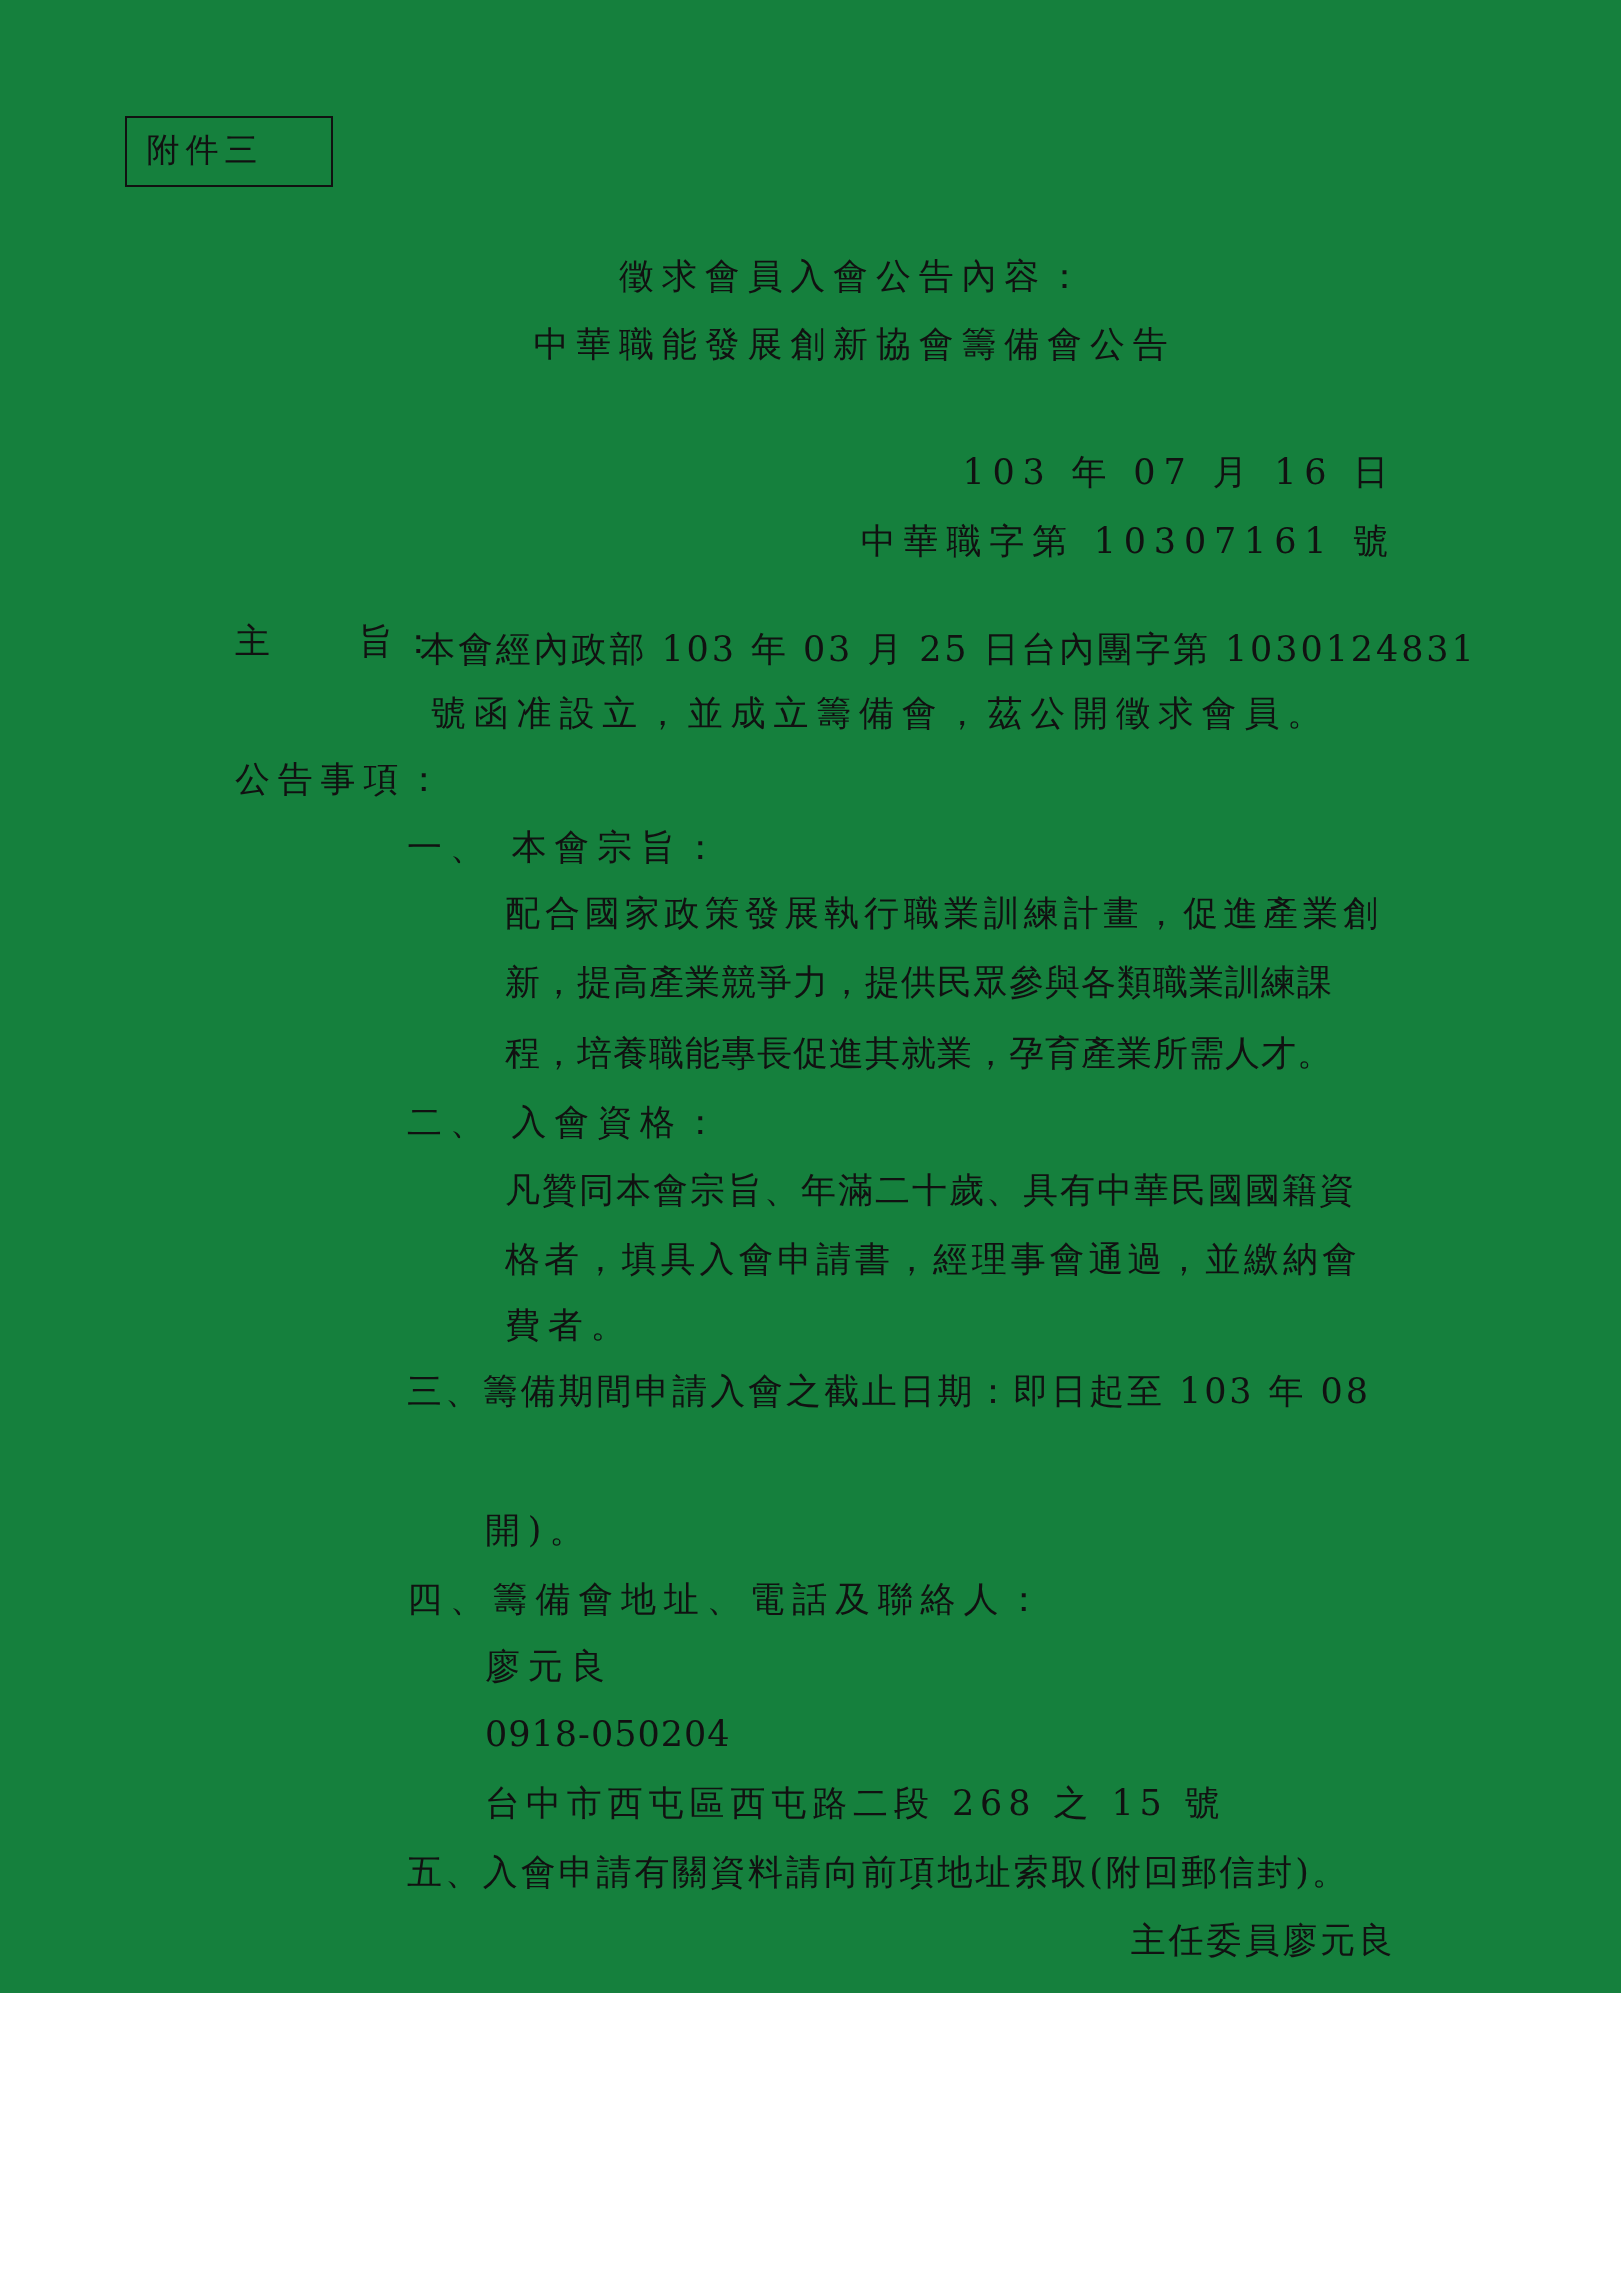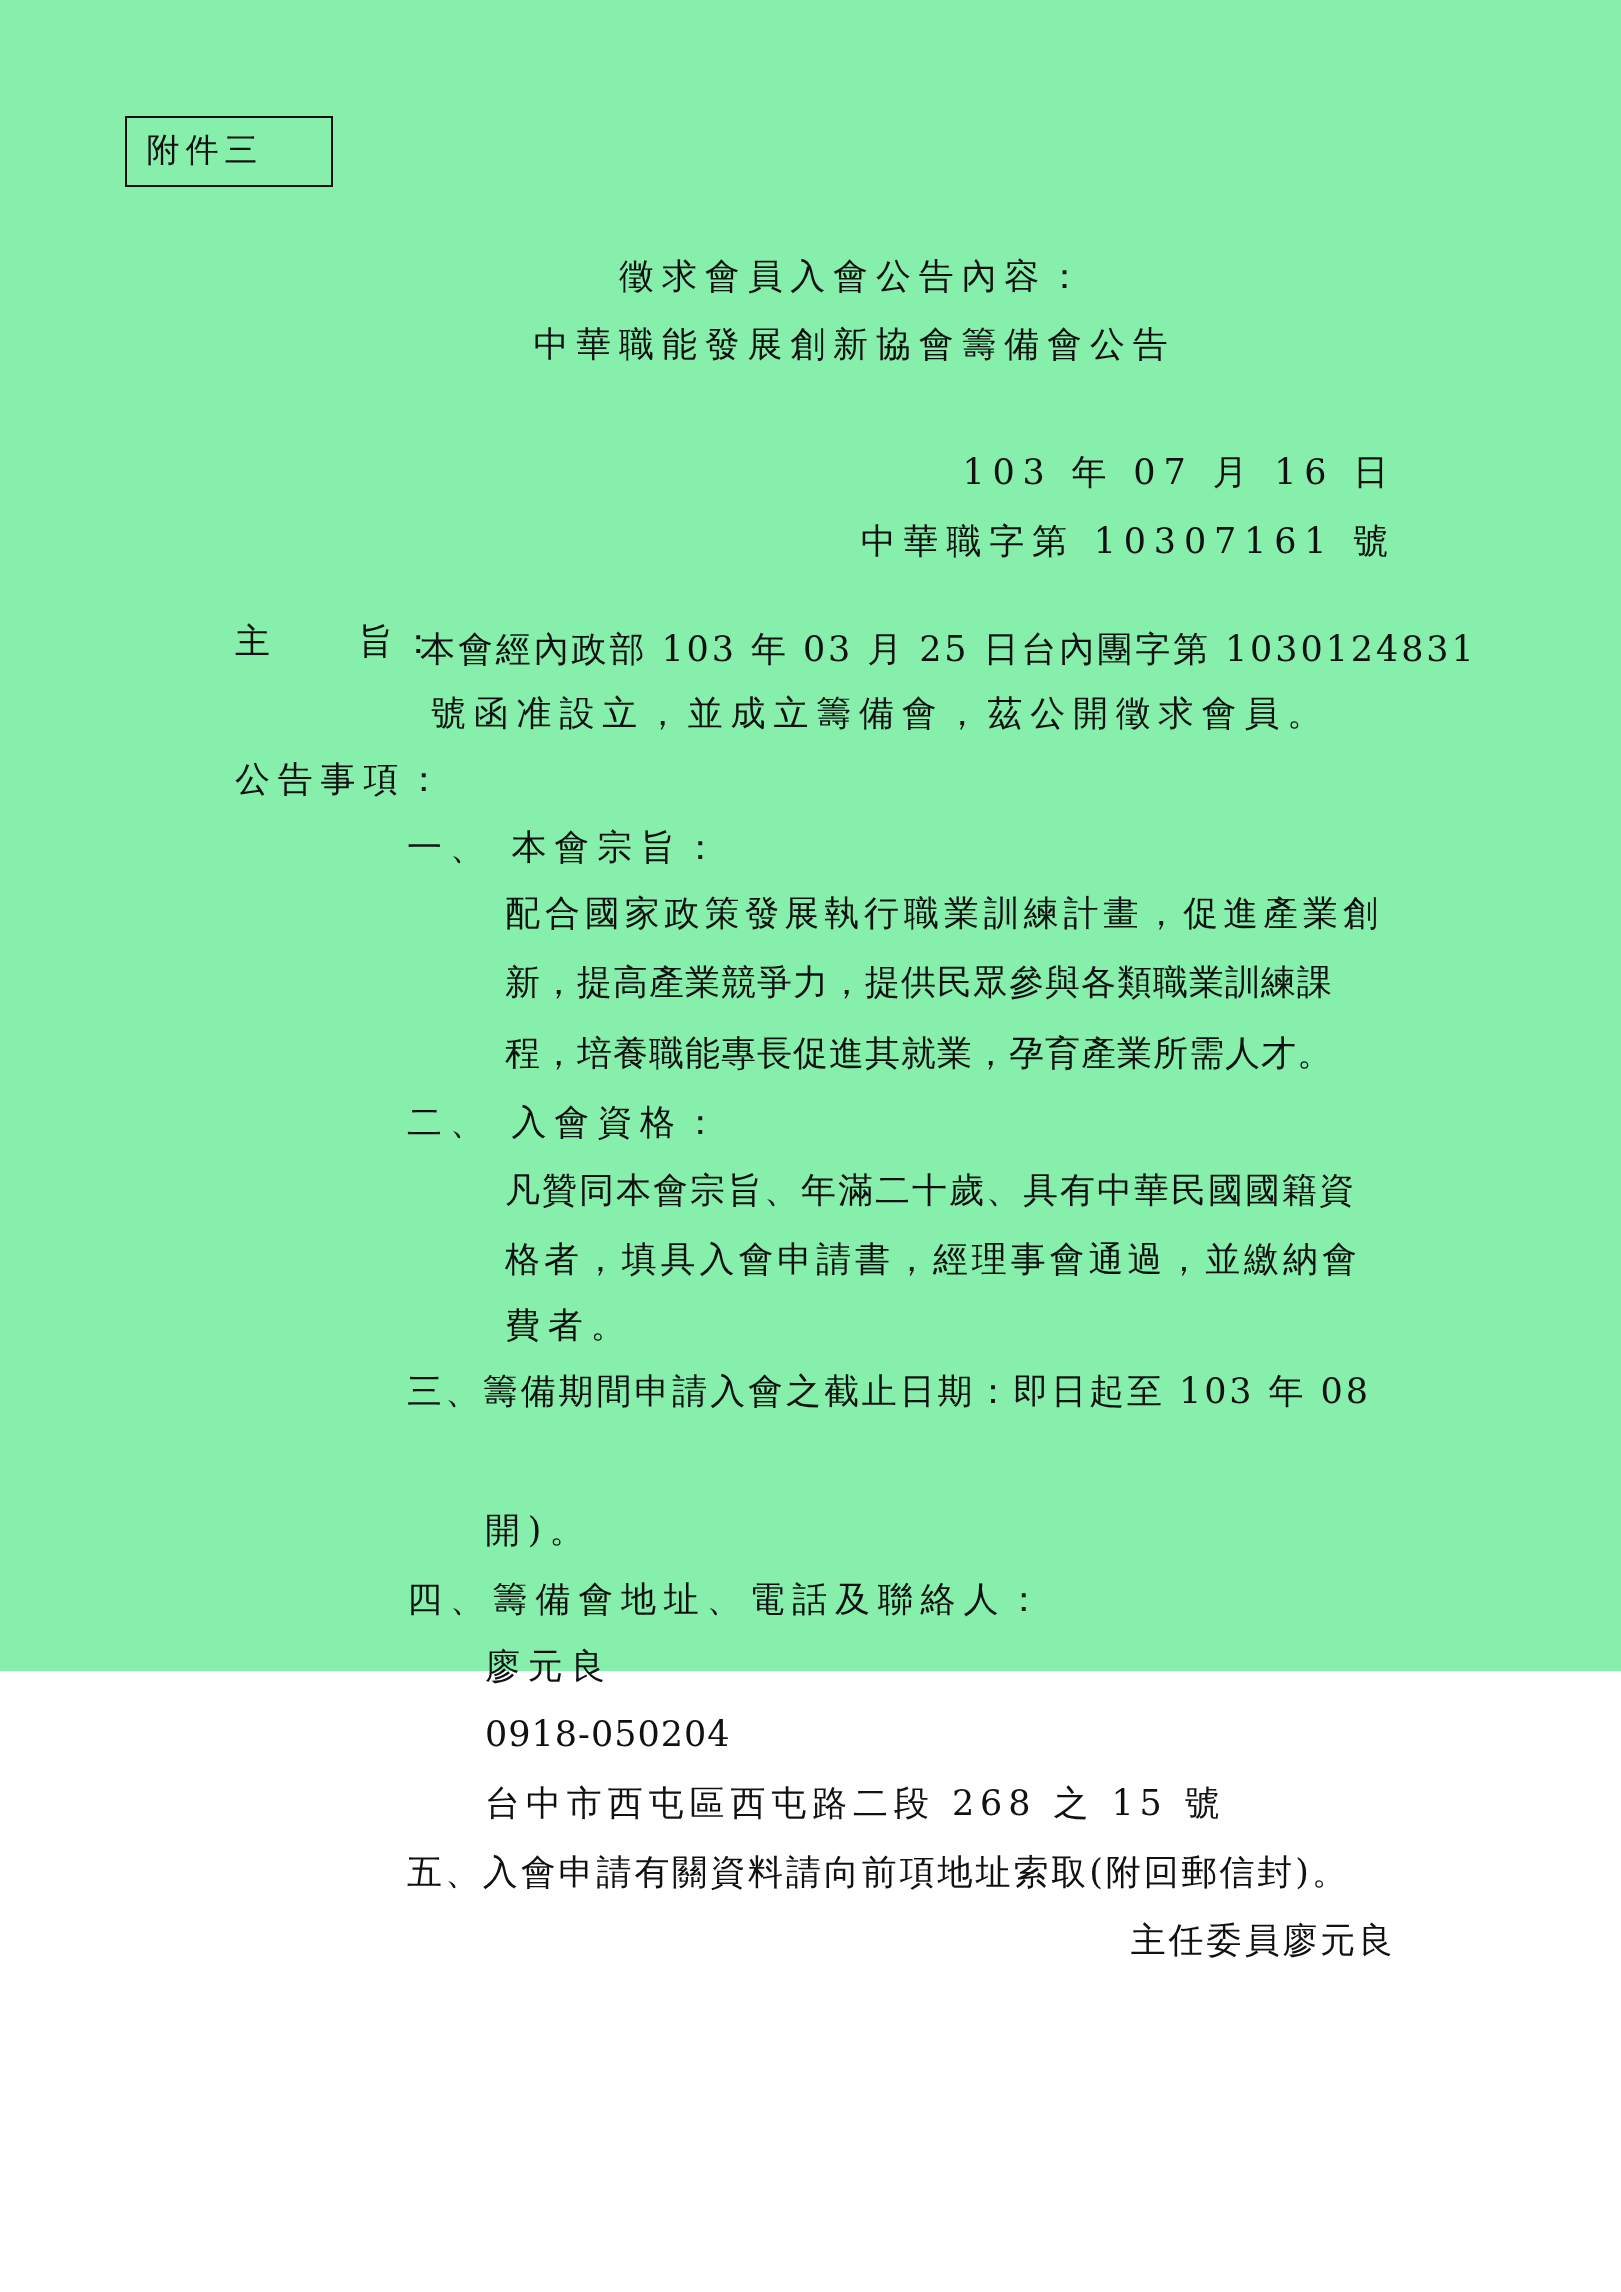--- a/index.html
+++ b/index.html
@@ -1,21 +1,21 @@
 <!DOCTYPE html>
 <html><head>
 <meta charset="utf-8">
 <style>
   html, body { margin: 0; padding: 0; background: #ffffff; }
   body {
     width: 1621px; height: 2293px; position: relative; overflow: hidden;
     font-family: "DejaVu Serif", "Liberation Serif", serif;
     color: #111111;
   }
-  .page { position: absolute; left: 0; top: 0; width: 1621px; height: 1671px; background: #86efac; }
+  .page { position: absolute; left: 0; top: 0; width: 1621px; height: 1993px; background: #15803d; }
   .line { position: absolute; font-size: 35px; line-height: 47px; white-space: nowrap; letter-spacing: 7.8px; }
   .attach-box {
     position: absolute; left: 125px; top: 116px; width: 208px; height: 71px;
     border: 2.9px solid #111111; box-sizing: border-box;
   }
   .attach-box span { position: absolute; left: 19.6px; top: 9.8px; font-size: 33px; letter-spacing: 5.9px; }
   .center { left: 0; width: 1621px; text-align: center; padding-left: 44px; }
   .right { right: 225px; text-align: right; }
   .label-zhu { left: 235px; }
   .label-zhi { left: 358px; }

